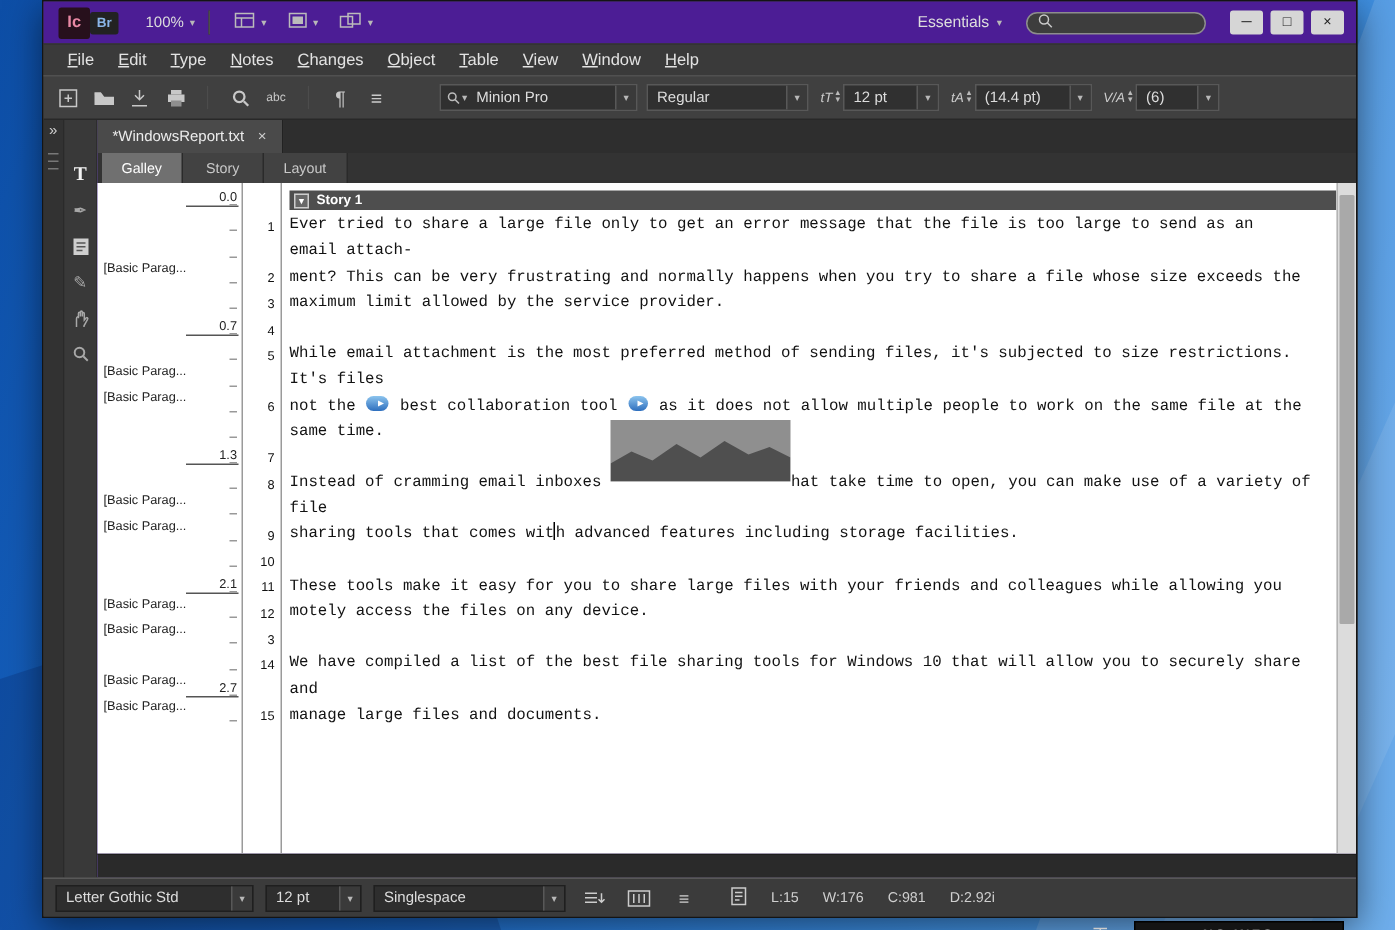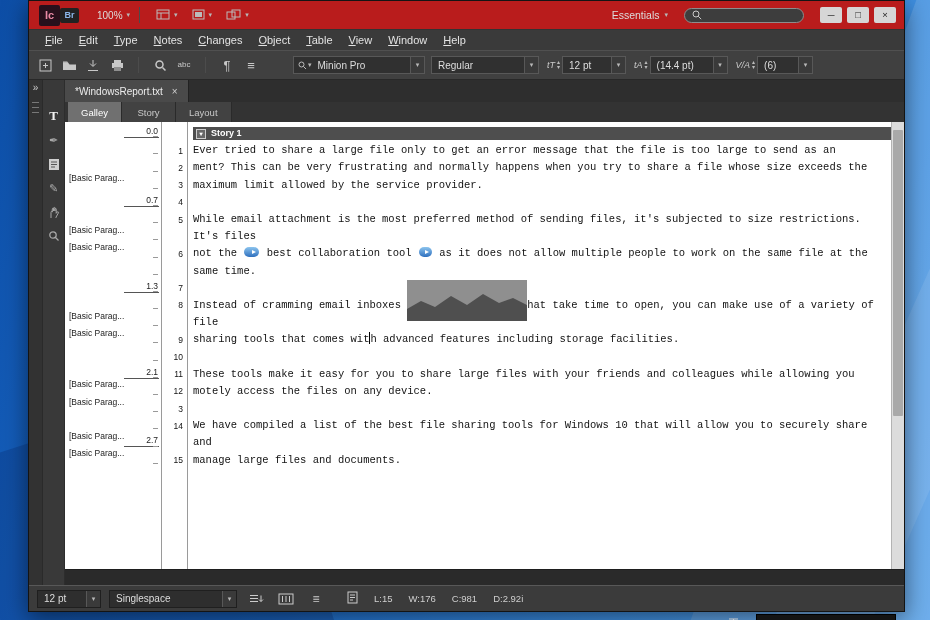--- a/index.html
+++ b/index.html
@@ -9,21 +9,21 @@
   .beam { position:absolute; background:rgba(255,255,255,.13); pointer-events:none; }
   .beam.b1 { right:-120px; top:-80px; width:260px; height:900px; transform:rotate(20deg); }
   .beam.b2 { right:-40px; top:-60px; width:90px; height:900px; transform:rotate(24deg); background:rgba(255,255,255,.09); }
   .beam.b3 { left:-60px; bottom:-300px; width:400px; height:500px; transform:rotate(-18deg); background:rgba(0,10,60,.18); }
 
   .window { position:absolute; left:28px; top:0; width:877px; height:612px;
             background:#3d3d3d; border:1px solid #141414; box-shadow:0 6px 22px rgba(0,0,0,.5);
             display:flex; flex-direction:column; }
 
   
-  .titlebar { height:28px; display:flex; align-items:center; background:#b91c1c; padding:0 8px 0 10px; flex:none; }
+  .titlebar { height:28px; display:flex; align-items:center; background:#4c1d95; padding:0 8px 0 10px; flex:none; }
   .applogo { width:21px; height:21px; background:#27101c; color:#e989a5; font-weight:bold; font-size:11px;
              display:flex; align-items:center; justify-content:center; border-radius:2px; }
   .brbtn { width:19px; height:15px; background:#222; color:#8ab6e8; font-size:9px; font-weight:bold;
            display:flex; align-items:center; justify-content:center; border-radius:2px; }
   .zoomgrp { margin-left:18px; display:flex; align-items:center; gap:4px; color:#ddd; font-size:10px; }
   .dd { color:#b8b8b8; font-size:7px; }
   .tb-sep { width:1px; height:16px; background:#2c2c2c; border-right:1px solid #4c4c4c; margin:0 9px; }
   .icongrp { display:flex; align-items:center; gap:4px; margin:0 7px; }
   .spacer { flex:1; }
   .workspace { display:flex; align-items:center; gap:5px; color:#ddd; font-size:10.5px; margin-right:16px; }
@@ -340,20 +340,25 @@
             </div>
             <div class="grow">
               <div class="pcol">
                 <span class="plabel">[Basic Parag...</span>
               </div>
               <div class="ncol">1</div>
               <div class="tcol">Ever tried to share a large file only to get an error message that the file is too large to send as an</div>
             </div>
             <div class="grow">
               <div class="pcol"></div>
+              <div class="ncol"></div>
+              <div class="tcol">email attach-</div>
+            </div>
+            <div class="grow">
+              <div class="pcol"></div>
               <div class="ncol">2</div>
               <div class="tcol">ment? This can be very frustrating and normally happens when you try to share a file whose size exceeds the</div>
             </div>
             <div class="grow">
               <div class="pcol"></div>
               <div class="ncol">3</div>
               <div class="tcol">maximum limit allowed by the service provider.</div>
             </div>
             <div class="grow">
               <div class="pcol">
@@ -465,20 +470,26 @@
         <div class="scrollbar">
           <div class="thumb"></div>
         </div>
       </div>
 
       <div class="hstrip"></div>
     </div>
   </div>
 
   <div class="statusbar">
+    <div class="combo status" style="width:132px;">
+      <span class="cval">Letter Gothic Std</span>
+      <span class="carrow">
+          <span class="dd">▾</span>
+        </span>
+    </div>
     <div class="combo status" style="width:64px;">
       <span class="cval">12 pt</span>
       <span class="carrow">
           <span class="dd">▾</span>
         </span>
     </div>
     <div class="combo status" style="width:128px;">
       <span class="cval">Singlespace</span>
       <span class="carrow">
           <span class="dd">▾</span>

